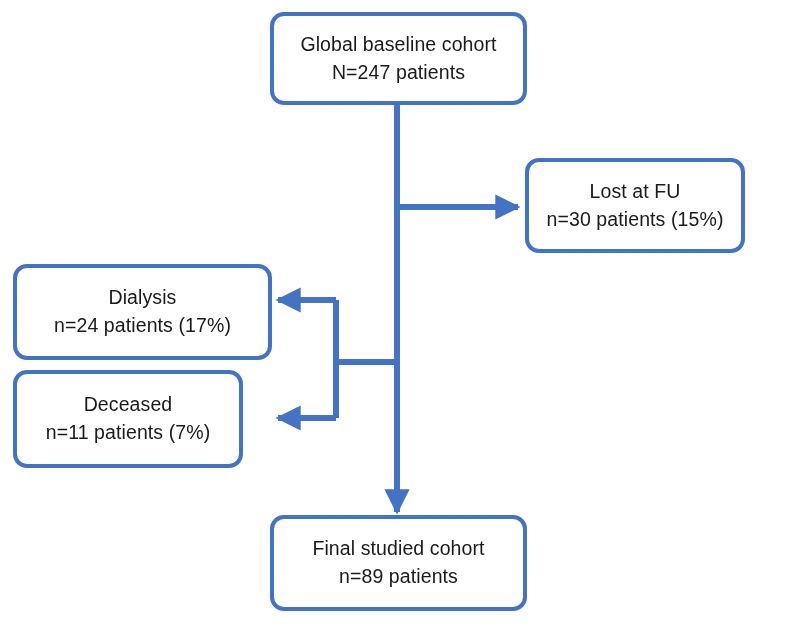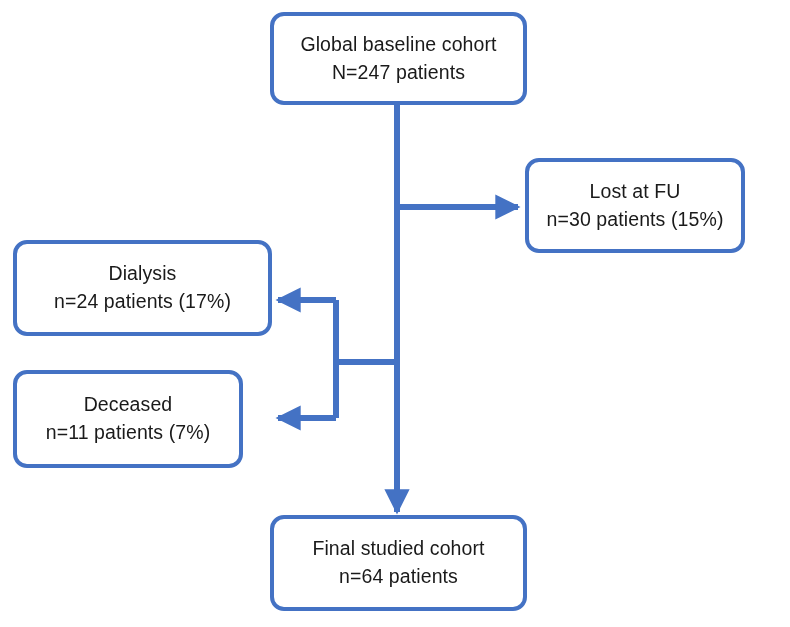--- a/index.html
+++ b/index.html
@@ -46,21 +46,21 @@
     height: 93px;
   }
   #node-lost {
     left: 525px;
     top: 158px;
     width: 220px;
     height: 95px;
   }
   #node-dialysis {
     left: 13px;
-    top: 240px;
+    top: 264px;
     width: 259px;
     height: 96px;
   }
   #node-deceased {
     left: 13px;
     top: 370px;
     width: 230px;
     height: 98px;
   }
   #node-final {
@@ -128,16 +128,16 @@
     <span class="line2">n=24 patients (17%)</span>
   </div>
 
   <div class="node" id="node-deceased">
     <span class="line1">Deceased</span>
     <span class="line2">n=11 patients (7%)</span>
   </div>
 
   <div class="node" id="node-final">
     <span class="line1">Final studied cohort</span>
-    <span class="line2">n=64 patients</span>
+    <span class="line2">n=89 patients</span>
   </div>
 
 </div>
 
 </body></html>

